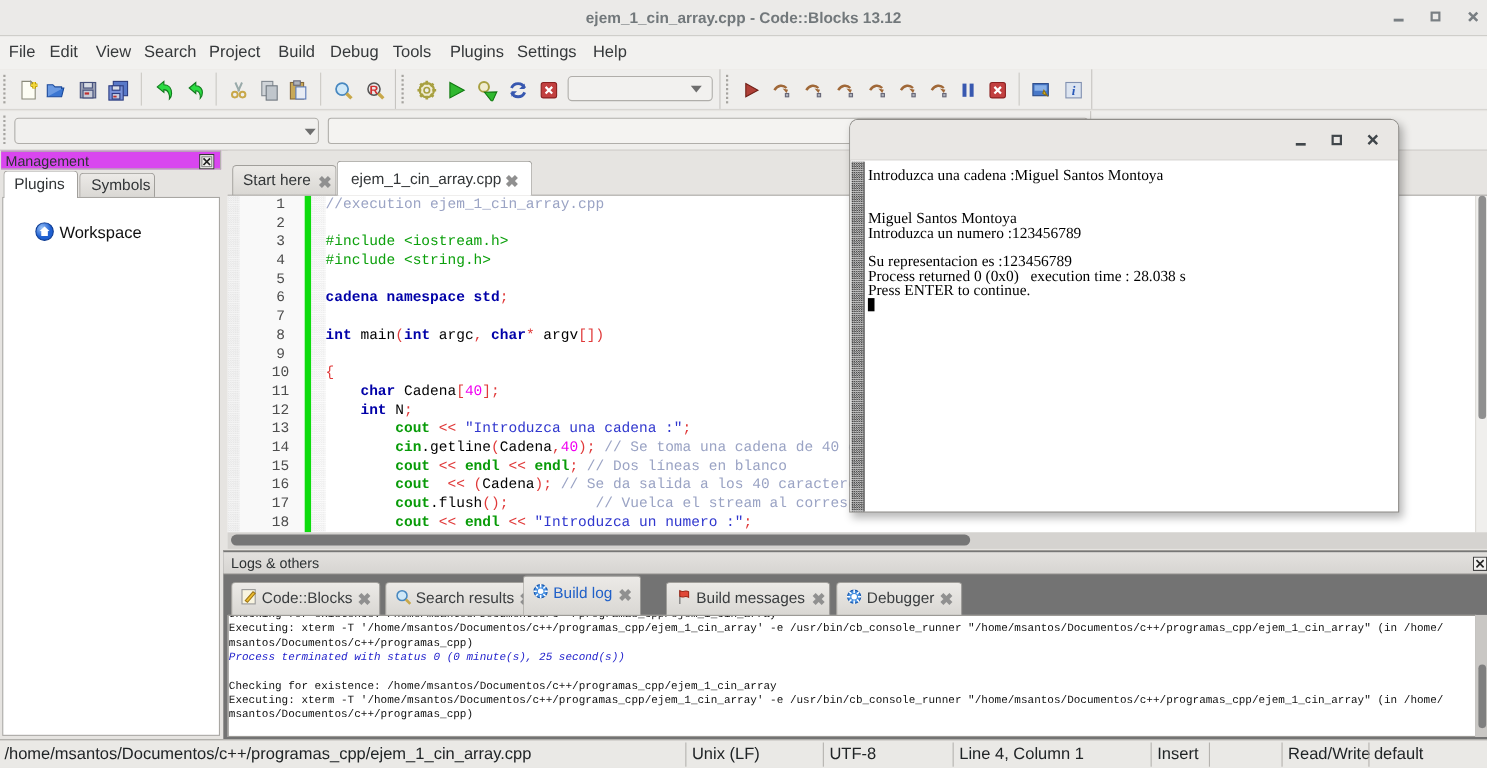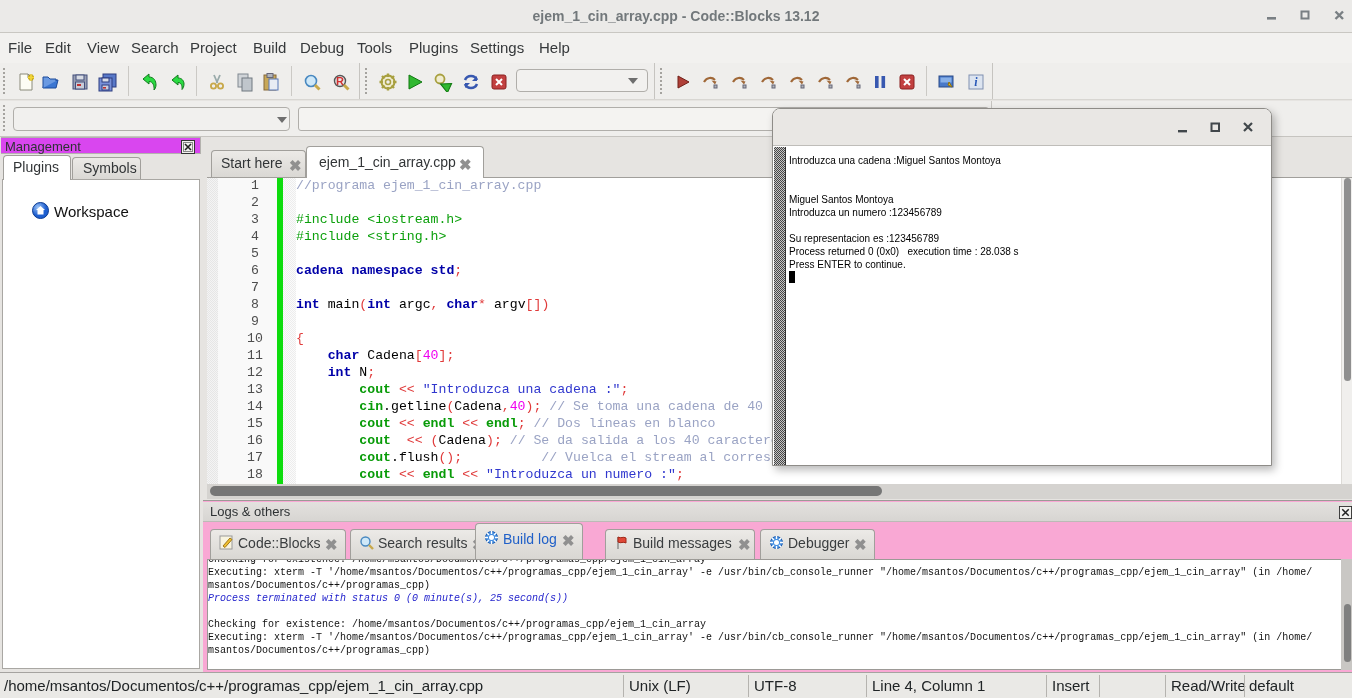--- a/index.html
+++ b/index.html
@@ -43,38 +43,38 @@
 .s{color:#3037ce}
 .r{color:#e03a3a}
 .n{color:#f000f0}
 .c{color:#9aa3c4}
 
 #vscroll{position:absolute;left:1341px;top:178px;width:11px;height:306px;background:#f0efed;border-left:1px solid #dcdad6}
 #vthumb{position:absolute;left:2px;top:0px;width:7px;height:203px;background:#8f8f8f;border-radius:4px}
 #hscroll{position:absolute;left:207px;top:484px;width:1145px;height:15px;background:#d5d3d0}
 #hthumb{position:absolute;left:3px;top:2px;width:672px;height:10px;background:#767676;border-radius:5px}
 
-#logs{position:absolute;left:203px;top:500px;width:1149px;height:172px;background:#f9a8d4;border-top:1px solid #9c9a96}
+#logs{position:absolute;left:203px;top:500px;width:1149px;height:172px;background:#737373;border-top:1px solid #9c9a96}
 #logcap{position:absolute;left:0;top:1px;width:1149px;height:20px;background:linear-gradient(#e3e1de,#d7d5d2);border-bottom:1px solid #bcbab6}
 #logcap span{position:absolute;left:7px;top:2px;font-size:13px;color:#2e3234}
 .ltab{position:absolute;border:1px solid #a19f9b;border-bottom:none;border-radius:4px 4px 0 0;background:linear-gradient(#eceae7,#d9d7d3);font-size:14px;color:#3a3d3f}
 #logbox{position:absolute;left:4px;top:58px;width:1135px;height:111px;background:#fff;border:1px solid #9c9a96;overflow:hidden;font-family:"Liberation Mono",monospace;font-size:10px;line-height:13px;white-space:pre;color:#101010}
 #logvs{position:absolute;left:1138px;top:58px;width:11px;height:111px;background:#c9c7c4}
 #logvthumb{position:absolute;left:3px;top:45px;width:7px;height:58px;background:#7f7f7f;border-radius:4px}
 .blue{color:#2222cc;font-style:italic}
 
 #status{position:absolute;left:0px;top:672px;width:1352px;height:26px;background:#eae9e6;border-top:1px solid #a5a3a0;font-size:15px;color:#202426}
 .sfld{position:absolute;top:4px}
 .ssep{position:absolute;top:2px;width:1px;height:22px;background:#b5b3af}
 
 #term{position:absolute;left:772px;top:108px;width:500px;height:358px;background:#fff;border:1px solid #8e8c88;border-radius:8px 8px 0 0;box-shadow:3px 4px 8px rgba(0,0,0,0.28)}
 #termtitle{position:absolute;left:0;top:0;width:498px;height:37px;background:#e9e7e4;border-bottom:1px solid #bfbdb9;border-radius:7px 7px 0 0}
 #termtitle .t{position:absolute;left:3px;top:9px;font-size:14.5px;font-weight:bold;color:#2d3234}
 #termscroll{position:absolute;left:1px;top:38px;width:12px;height:318px;border-right:1px solid #333;background:repeating-conic-gradient(#464646 0% 25%,#c4c4c4 0% 50%);background-size:2px 2px}
-#termtext{position:absolute;left:16px;top:45px;font-family:Liberation Sans, sans-serif;font-size:10px;line-height:13px;color:#000;white-space:pre}
+#termtext{position:absolute;left:16px;top:45px;font-family:Liberation Serif, serif;font-size:14px;line-height:13px;color:#000;white-space:pre}
 </style></head><body>
 <div id="win"></div>
 <div id="titlebar">
 <div id="title">ejem_1_cin_array.cpp - Code::Blocks 13.12</div>
 <svg class="abs" style="left:1263px;top:8px" width="85" height="16" viewBox="0 0 85 16">
 <rect x="4" y="9" width="9" height="2.6" fill="#797f83"></rect>
 <rect x="38.5" y="3.5" width="7" height="7" fill="none" stroke="#797f83" stroke-width="2"></rect>
 <path d="M72.5 3.5 L80 11 M80 3.5 L72.5 11" stroke="#797f83" stroke-width="2.4"></path>
 </svg>
 </div>
@@ -296,21 +296,21 @@
 9
 10
 11
 12
 13
 14
 15
 16
 17
 18</pre>
-<pre id="code" style="top:-1px"><span class="c">//programa ejem_1_cin_array.cpp</span>
+<pre id="code" style="top:-1px"><span class="c">//execution ejem_1_cin_array.cpp</span>
 
 <span class="p">#include &lt;iostream.h&gt;</span>
 <span class="p">#include &lt;string.h&gt;</span>
 
 <span class="k">cadena</span> <span class="k">namespace</span> <span class="k">std</span><span class="r">;</span>
 
 <span class="k">int</span> main<span class="r">(</span><span class="k">int</span> argc<span class="r">,</span> <span class="k">char</span><span class="r">*</span> argv<span class="r">[])</span>
 
 <span class="r">{</span>
     <span class="k">char</span> Cadena<span class="r">[</span><span class="n">40</span><span class="r">]</span><span class="r">;</span>

